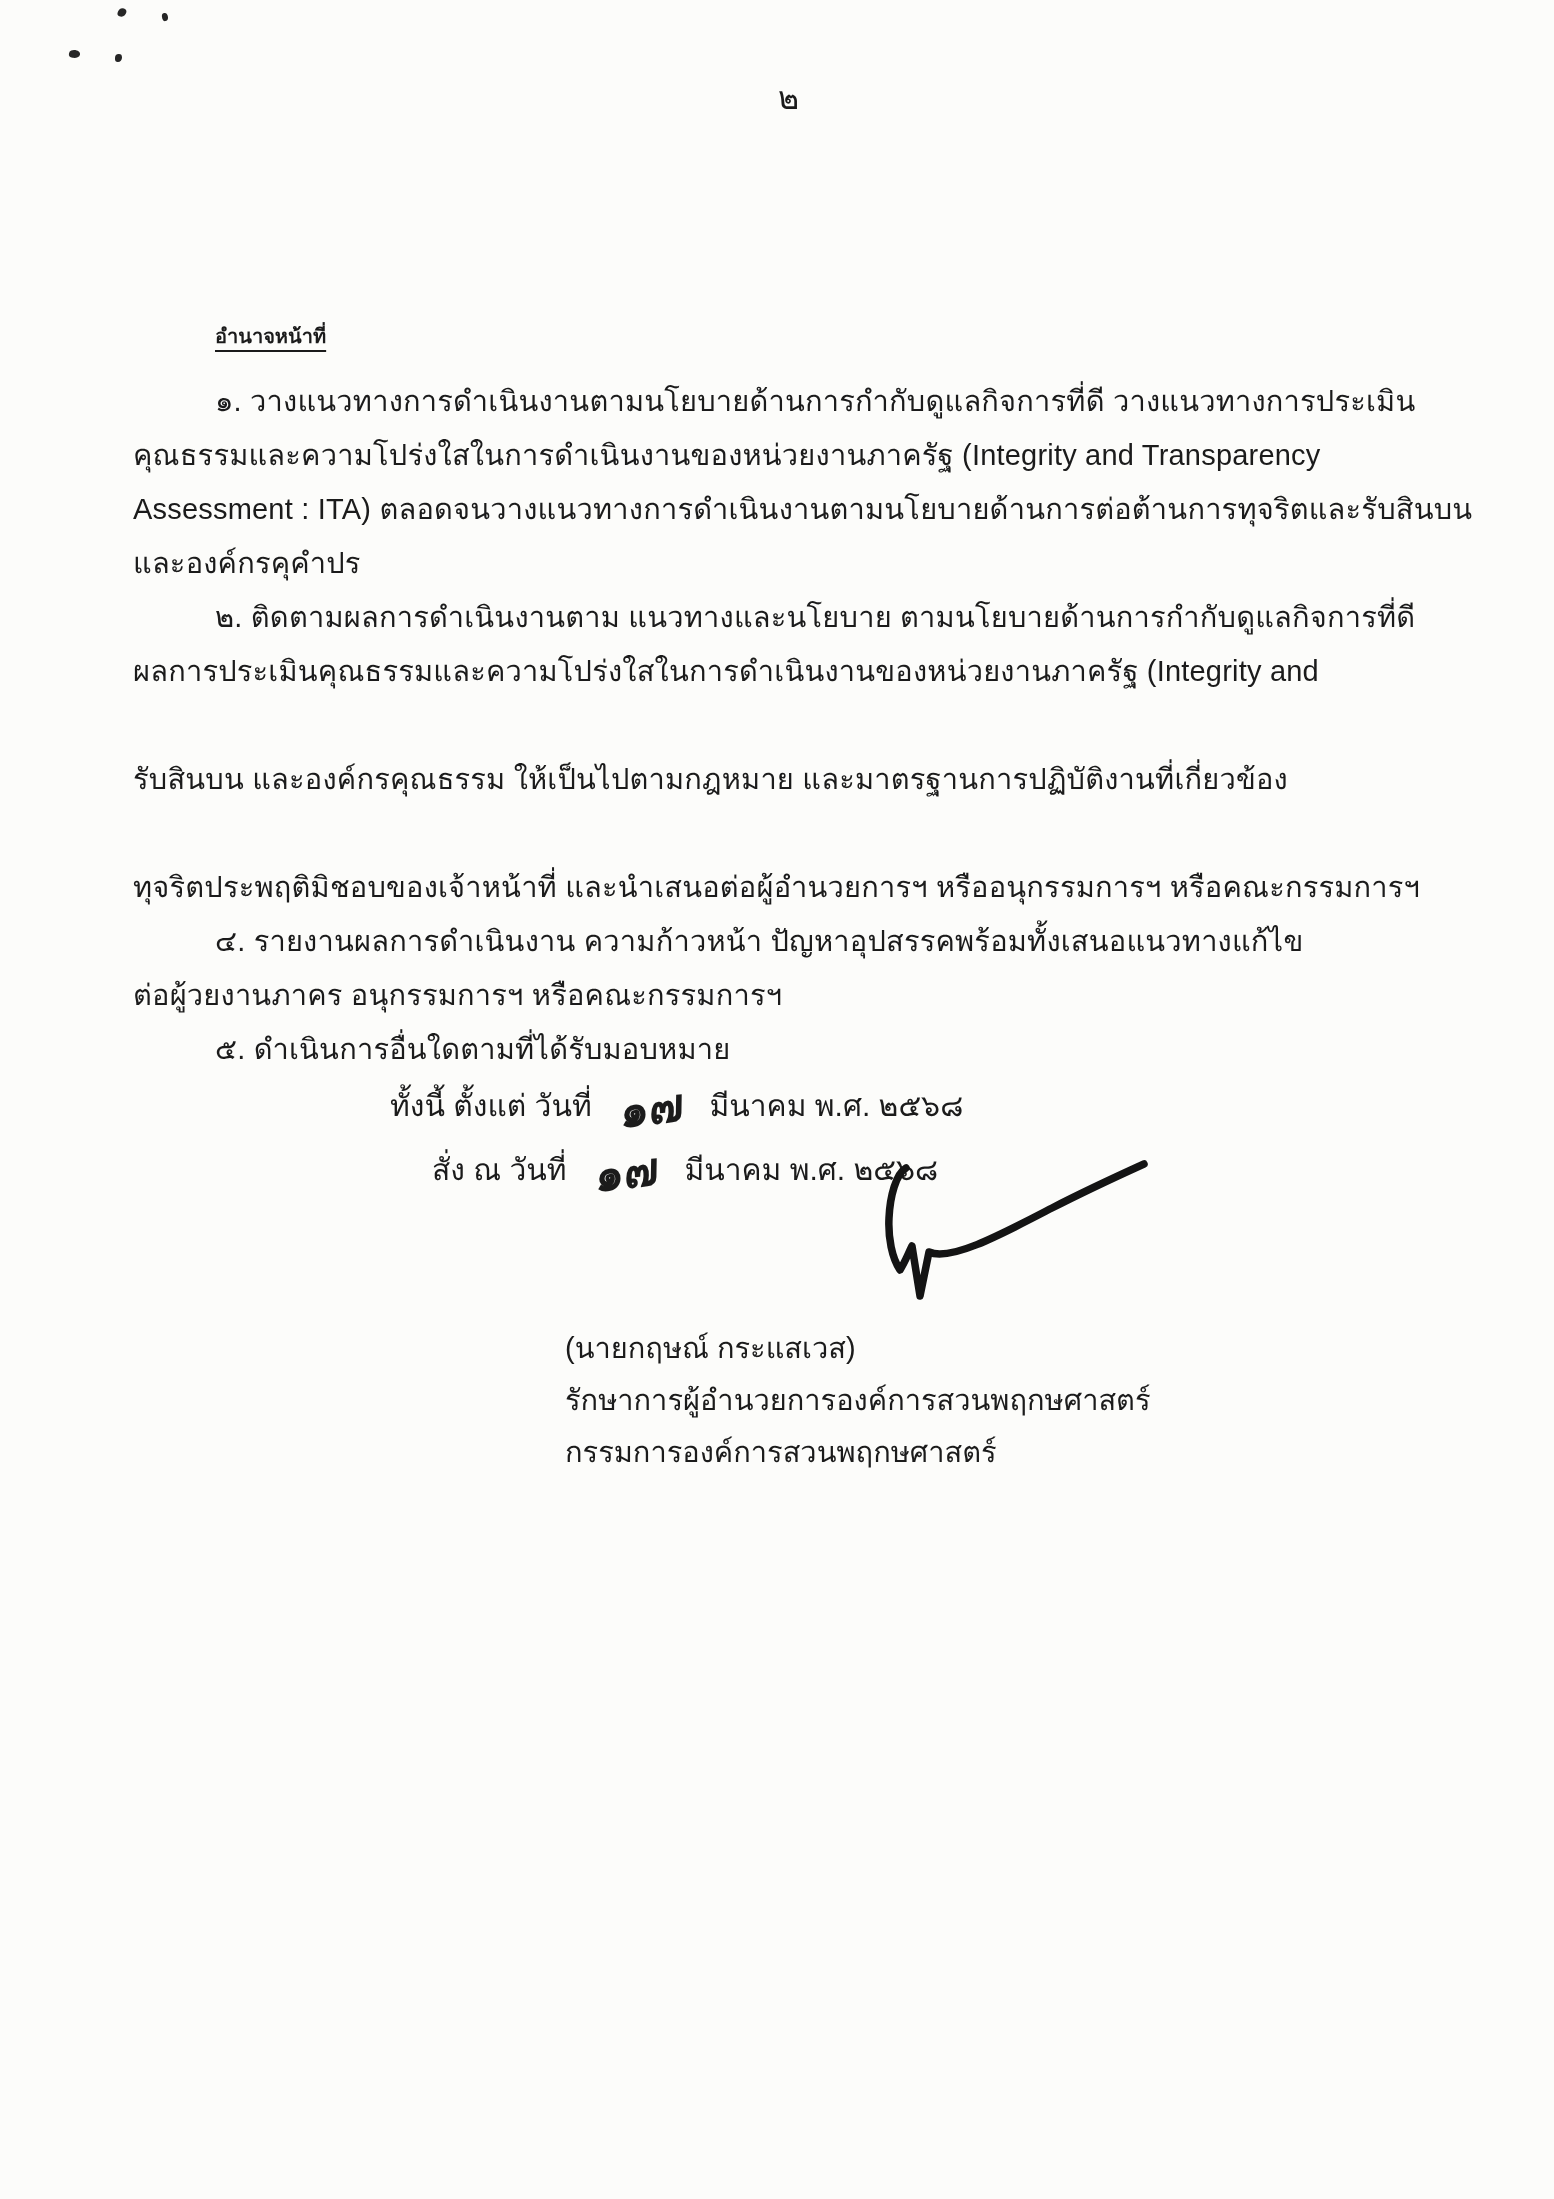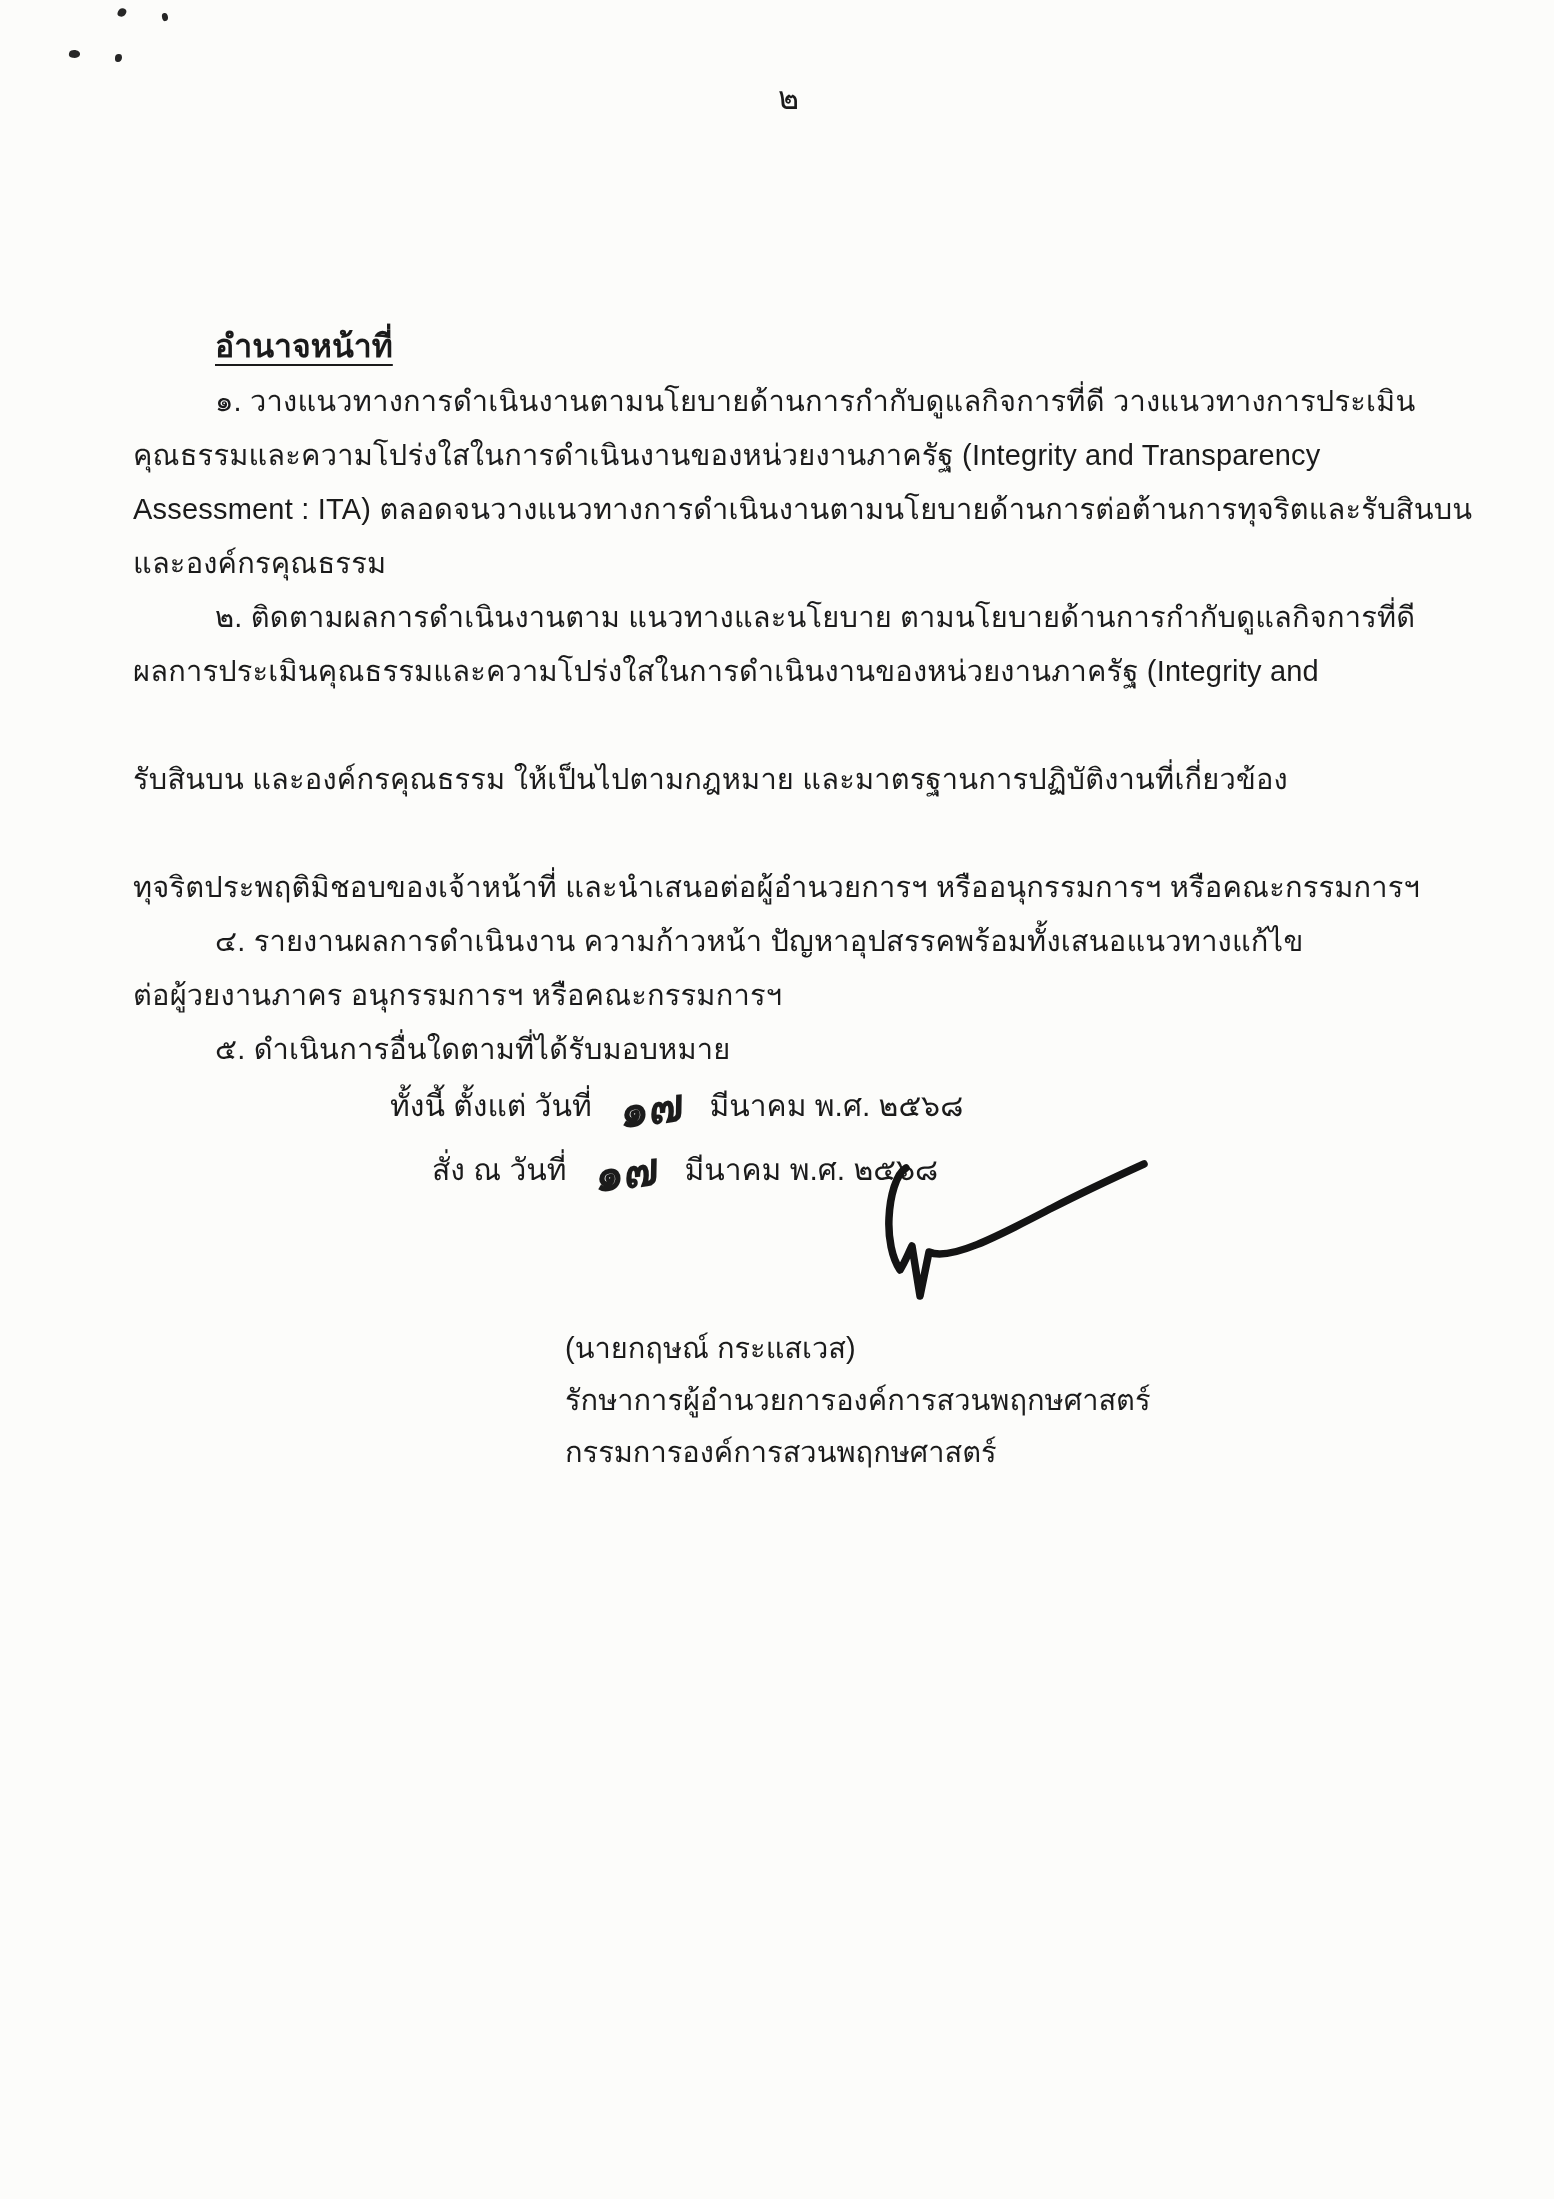--- a/index.html
+++ b/index.html
@@ -11,21 +11,21 @@
     font-family:"Liberation Sans", sans-serif;
     color:#1b1b1b;
     overflow:hidden;
   }
   .page-number{
     position:absolute;left:778px;top:72px;
     font-size:32px;
   }
   .heading{
     position:absolute;left:215px;top:320px;
-    font-size:32px;font-weight:bold;
+    font-size:20px;font-weight:bold;
     text-decoration:underline;
     text-decoration-thickness:2px;
     text-underline-offset:7px;
     white-space:nowrap;
   }
   .line{
     position:absolute;left:133px;
     font-size:29px;
     white-space:nowrap;
     letter-spacing:.2px;
@@ -74,21 +74,21 @@
   <span class="speck s3"></span>
   <span class="speck s4"></span>
 
   <div class="page-number">๒</div>
 
   <div class="heading">อำนาจหน้าที่</div>
 
   <div class="line indent" style="top:378px">๑. วางแนวทางการดำเนินงานตามนโยบายด้านการกำกับดูแลกิจการที่ดี วางแนวทางการประเมิน</div>
   <div class="line" style="top:486px">Assessment : ITA) ตลอดจนวางแนวทางการดำเนินงานตามนโยบายด้านการต่อต้านการทุจริตและรับสินบน</div>
   <div class="line" style="top:432px">คุณธรรมและความโปร่งใสในการดำเนินงานของหน่วยงานภาครัฐ (Integrity and Transparency</div>
-  <div class="line" style="top:540px">และองค์กรคุณธรรม</div>
+  <div class="line" style="top:540px">และองค์กรคุคำปร</div>
   <div class="line indent" style="top:594px">๒. ติดตามผลการดำเนินงานตาม แนวทางและนโยบาย ตามนโยบายด้านการกำกับดูแลกิจการที่ดี</div>
   <div class="line" style="top:648px">ผลการประเมินคุณธรรมและความโปร่งใสในการดำเนินงานของหน่วยงานภาครัฐ (Integrity and</div>
   <div class="line" style="top:756px">รับสินบน และองค์กรคุณธรรม ให้เป็นไปตามกฎหมาย และมาตรฐานการปฏิบัติงานที่เกี่ยวข้อง</div>
   <div class="line" style="top:864px">ทุจริตประพฤติมิชอบของเจ้าหน้าที่ และนำเสนอต่อผู้อำนวยการฯ หรืออนุกรรมการฯ หรือคณะกรรมการฯ</div>
   <div class="line indent" style="top:918px">๔. รายงานผลการดำเนินงาน ความก้าวหน้า ปัญหาอุปสรรคพร้อมทั้งเสนอแนวทางแก้ไข</div>
   <div class="line" style="top:972px">ต่อผู้วยงานภาคร อนุกรรมการฯ หรือคณะกรรมการฯ</div>
   <div class="line indent" style="top:1026px">๕. ดำเนินการอื่นใดตามที่ได้รับมอบหมาย</div>
 
   <div class="date-line" style="left:390px;top:1082px">
     <span>ทั้งนี้ ตั้งแต่ วันที่</span><span class="hand-day">๑๗</span><span>มีนาคม  พ.ศ. ๒๕๖๘</span>

